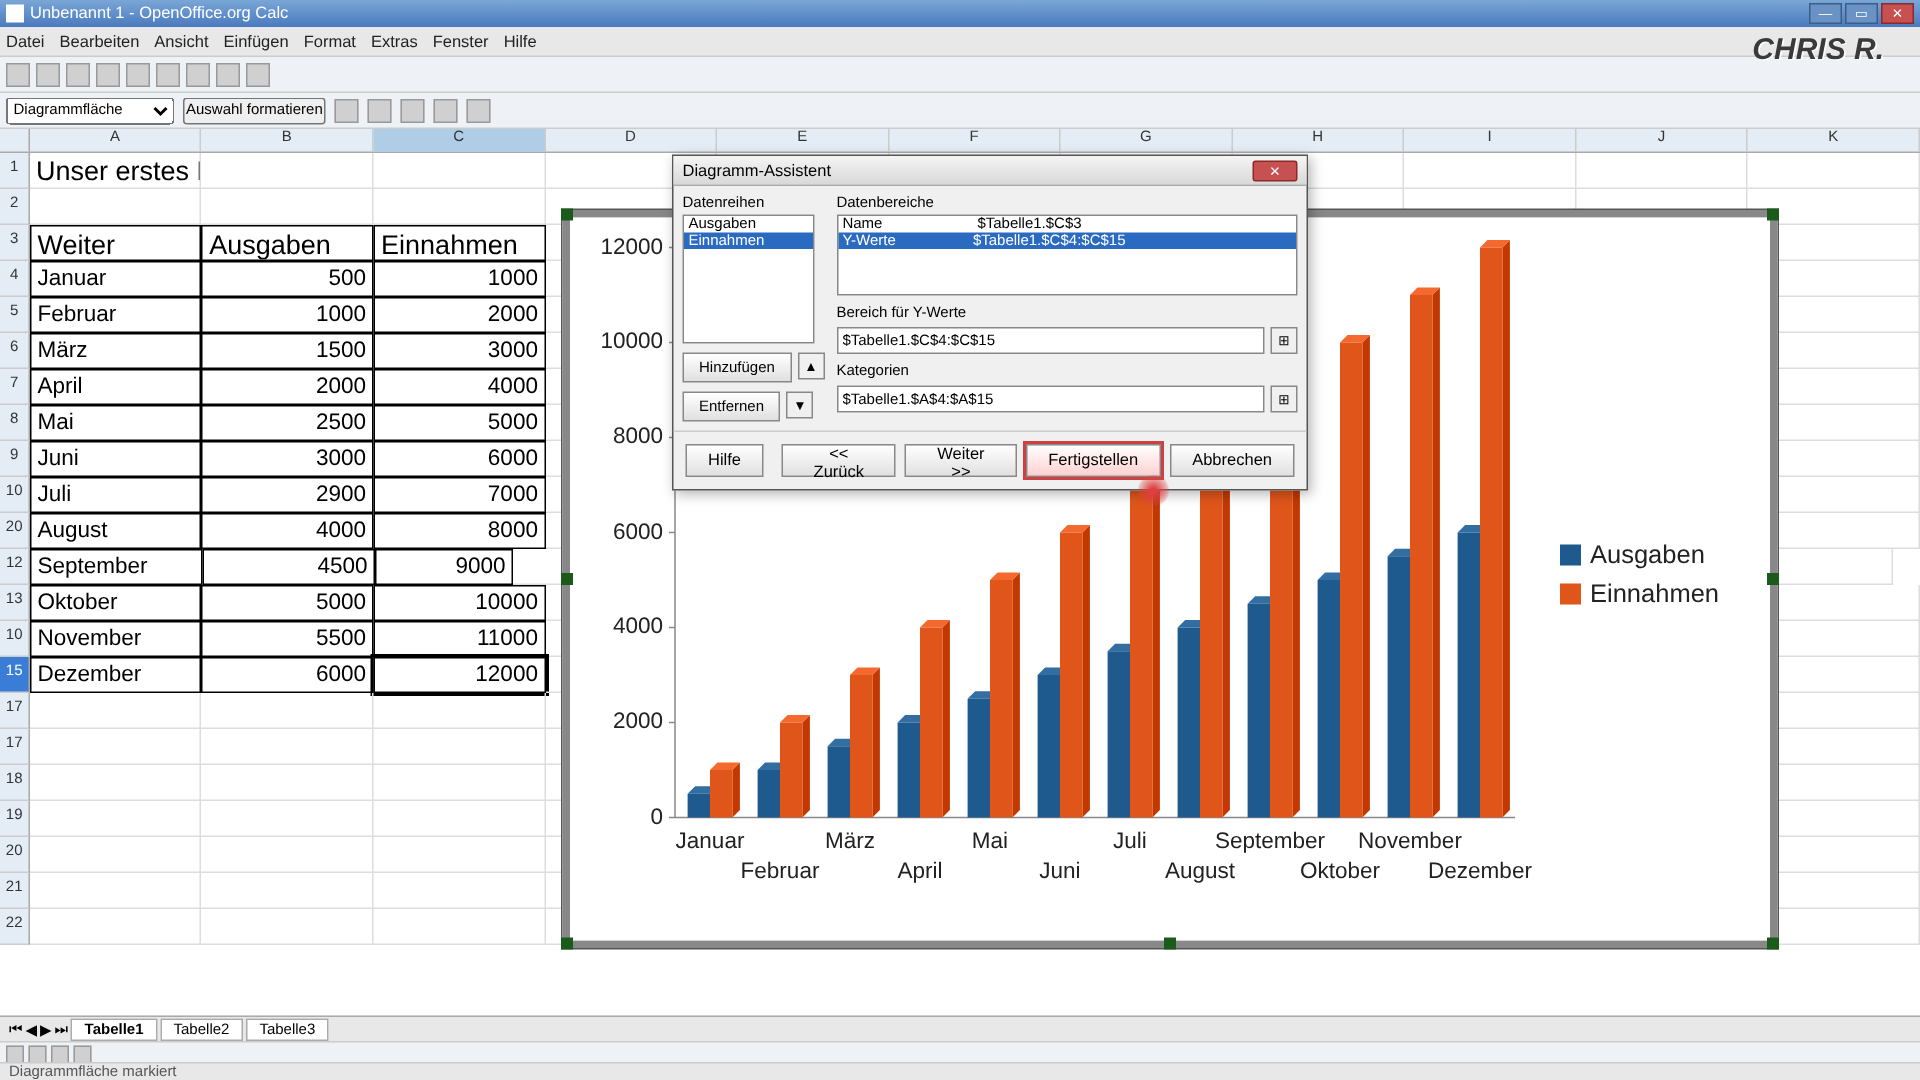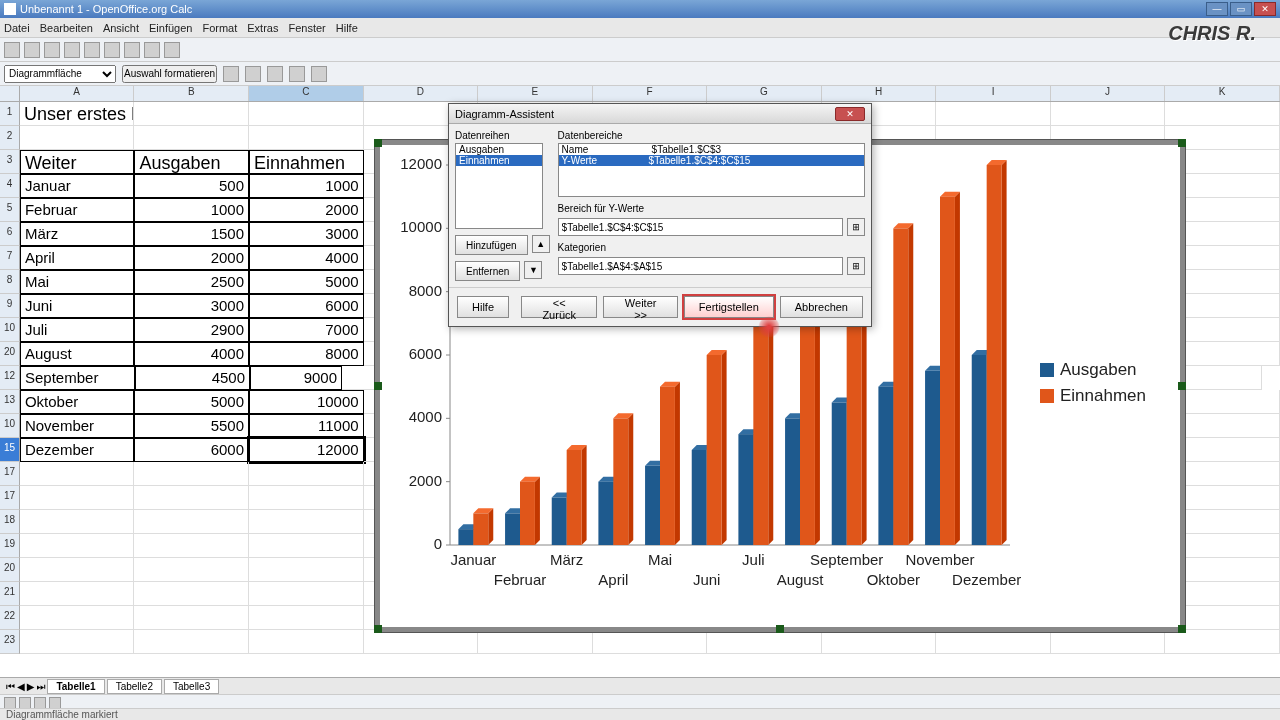--- a/index.html
+++ b/index.html
@@ -419,34 +419,20 @@
       <div class="cell" style="width: 115px;"></div>
       <div class="cell" style="width: 115px;"></div>
       <div class="cell" style="width: 115px;"></div>
       <div class="cell" style="width: 115px;"></div>
       <div class="cell" style="width: 115px;"></div>
       <div class="cell" style="width: 115px;"></div>
       <div class="cell" style="width: 115px;"></div>
     </div>
     <div class="grid-row" style="height: 24px;">
       <div class="rh">22</div>
-      <div class="cell" style="width: 115px;"></div>
-      <div class="cell" style="width: 115px;"></div>
-      <div class="cell" style="width: 115px;"></div>
-      <div class="cell" style="width: 115px;"></div>
-      <div class="cell" style="width: 115px;"></div>
-      <div class="cell" style="width: 115px;"></div>
-      <div class="cell" style="width: 115px;"></div>
-      <div class="cell" style="width: 115px;"></div>
-      <div class="cell" style="width: 115px;"></div>
-      <div class="cell" style="width: 115px;"></div>
-      <div class="cell" style="width: 115px;"></div>
-    </div>
-    <div class="grid-row" style="height: 24px;">
-      <div class="rh">23</div>
       <div class="cell" style="width: 115px;"></div>
       <div class="cell" style="width: 115px;"></div>
       <div class="cell" style="width: 115px;"></div>
       <div class="cell" style="width: 115px;"></div>
       <div class="cell" style="width: 115px;"></div>
       <div class="cell" style="width: 115px;"></div>
       <div class="cell" style="width: 115px;"></div>
       <div class="cell" style="width: 115px;"></div>
       <div class="cell" style="width: 115px;"></div>
       <div class="cell" style="width: 115px;"></div>

